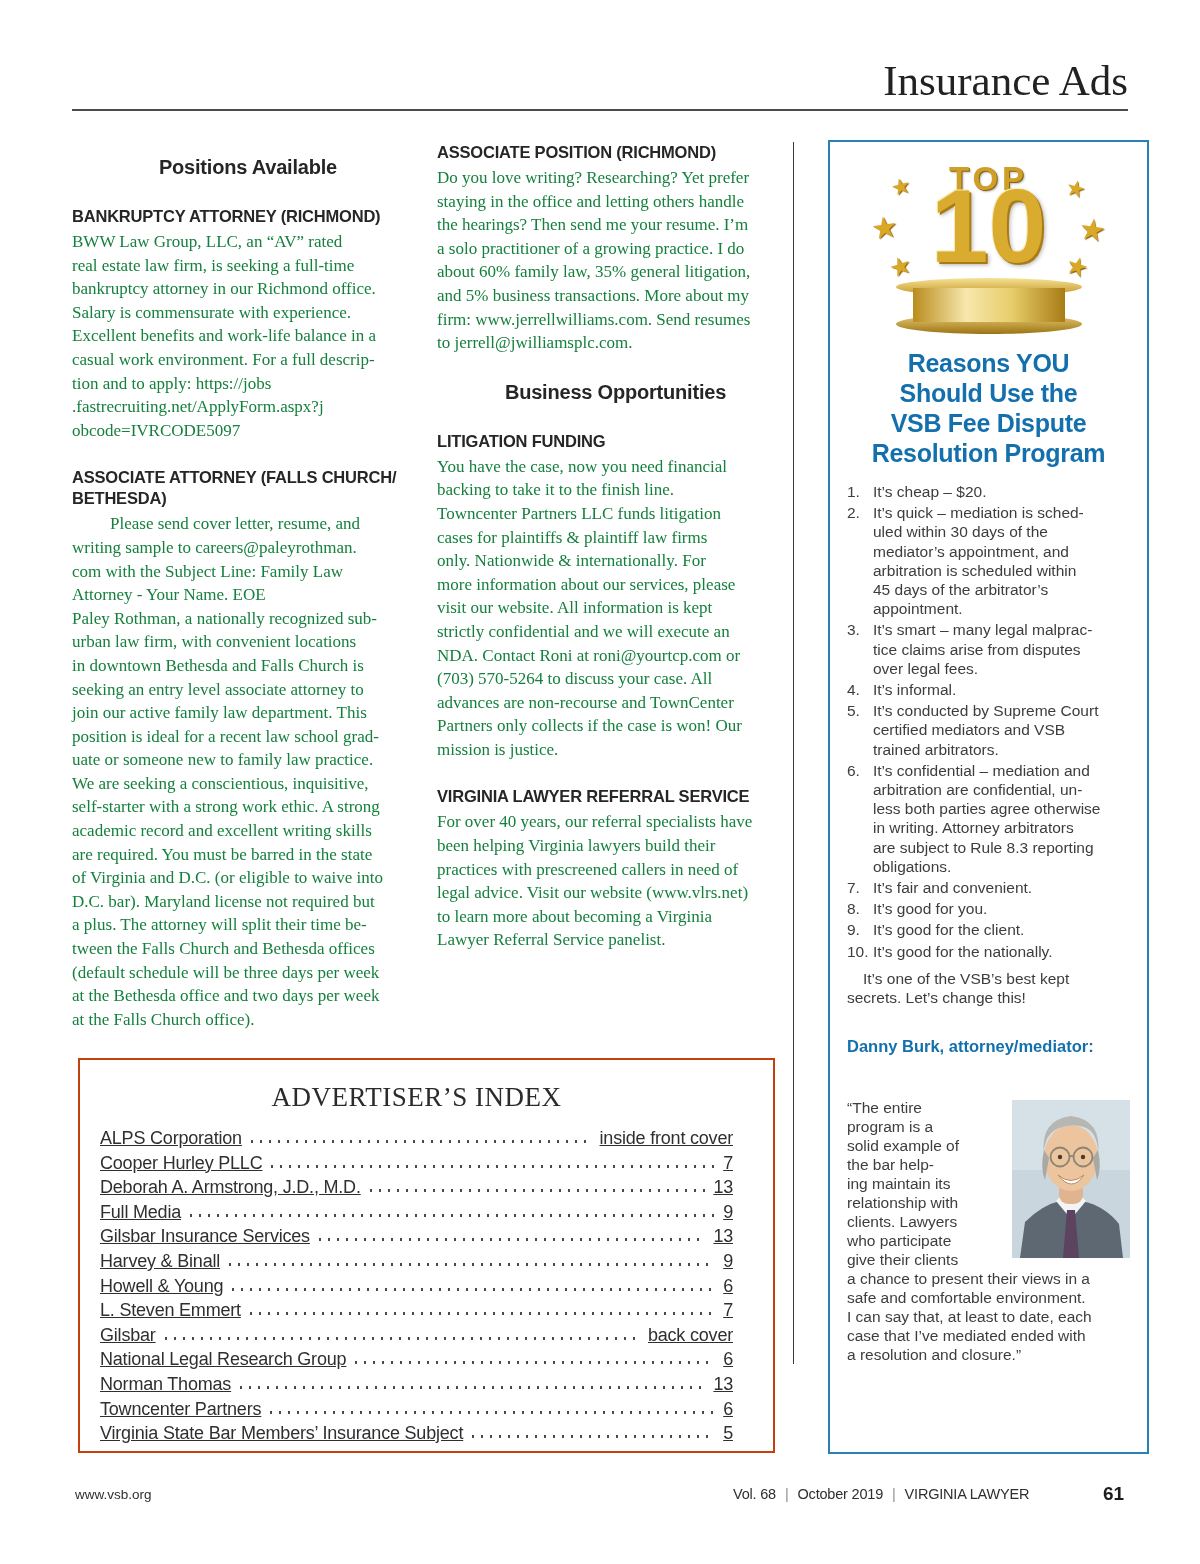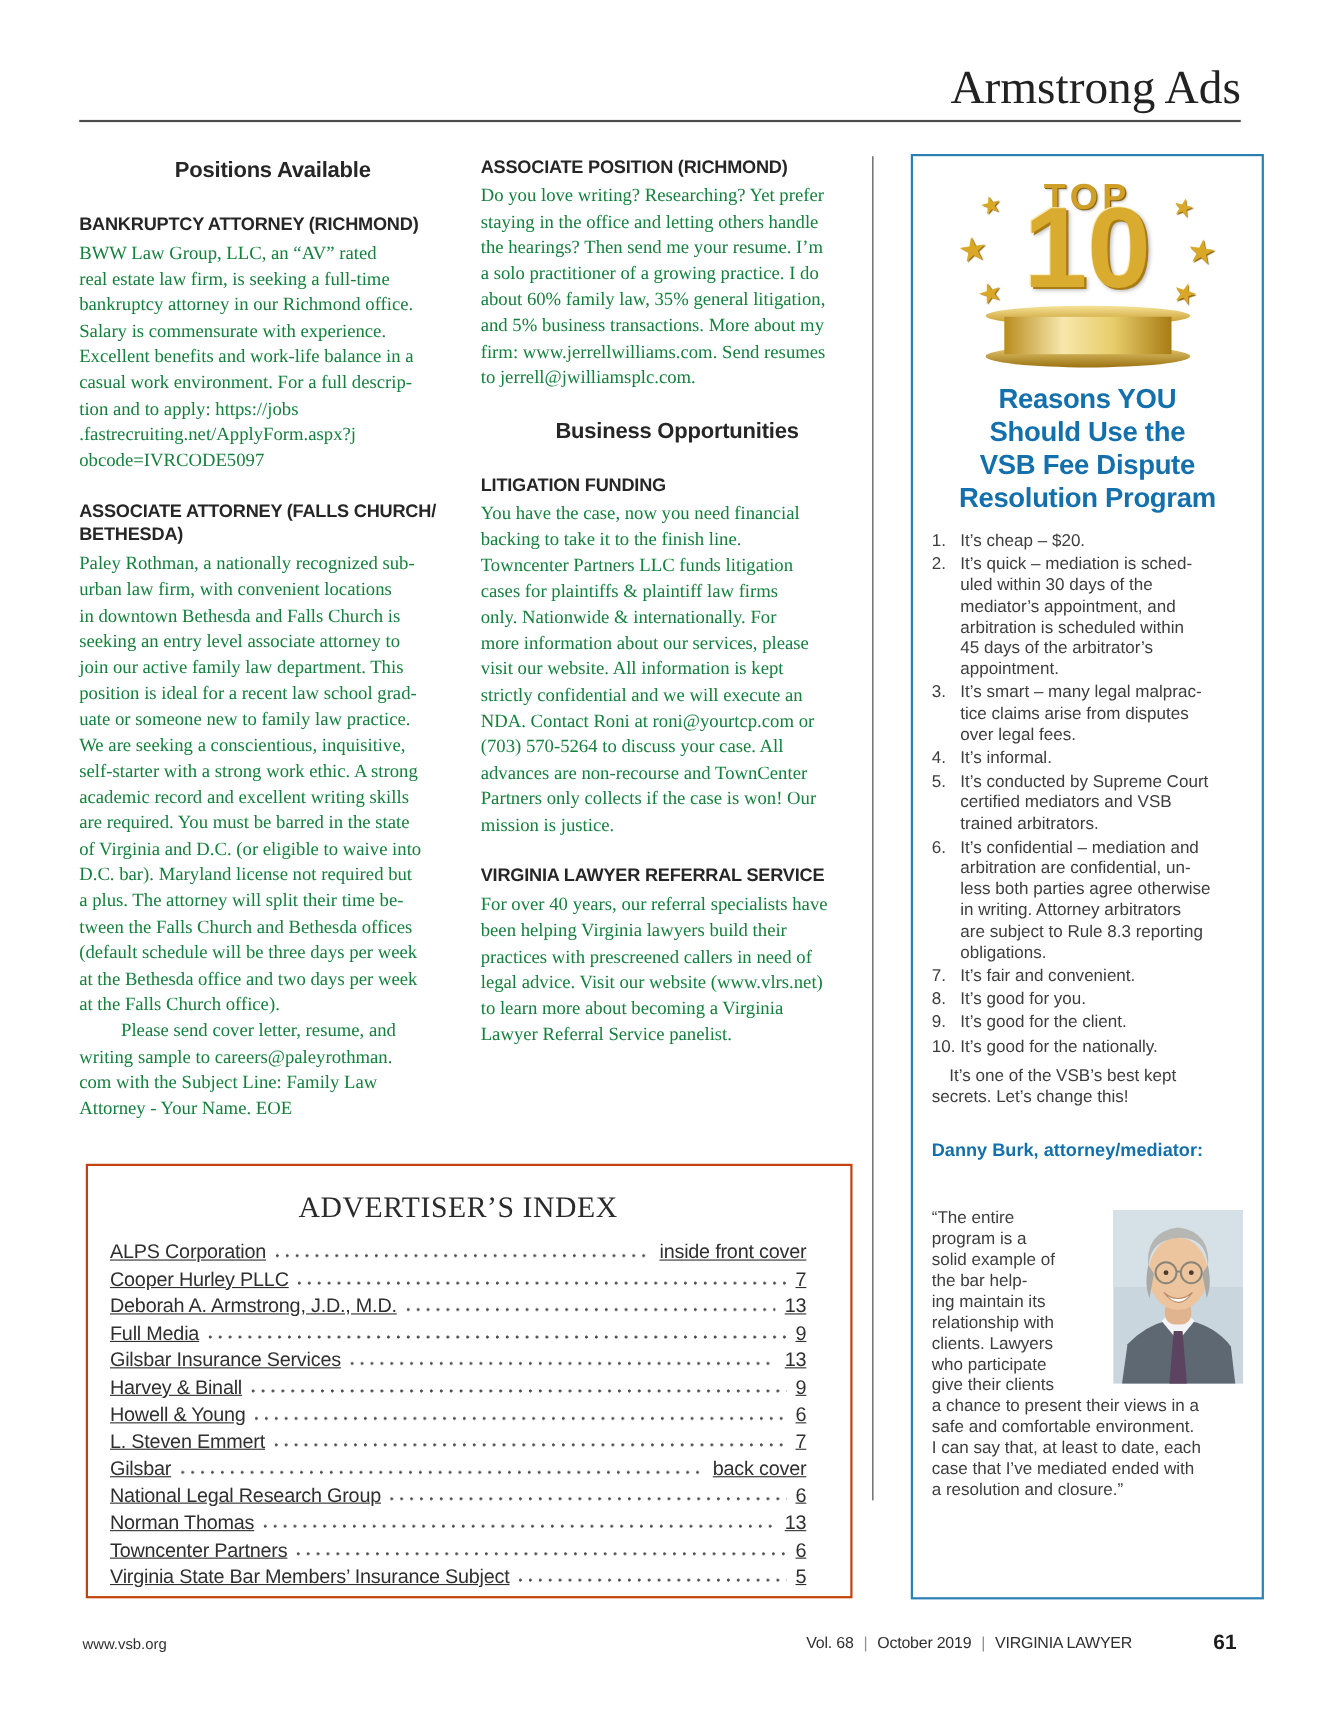--- a/index.html
+++ b/index.html
@@ -21,21 +21,21 @@
     position:absolute; top:109px; left:72px; width:1056px; height:2px;
     background:#4c4c4c;
   }
   
   .col { position:absolute; top:142px; }
   .col-left { left:72px; width:352px; }
   .col-mid  { left:437px; width:357px; }
   .section-title {
     font-family:"Liberation Sans","DejaVu Sans",sans-serif;
     font-weight:bold; font-size:20px; letter-spacing:-0.2px;
-    color:#262626; text-align:center; margin:2px 0 27px;
+    color:#262626; text-align:center; margin:14px 0 27px;
   }
   .col-mid .section-title { margin-top:26px; }
   .ad { margin-bottom:25px; }
   .ad-heading {
     font-family:"Liberation Sans","DejaVu Sans",sans-serif;
     font-weight:bold; font-size:16.5px; line-height:21px;
     letter-spacing:-0.2px; color:#262626;
     white-space:pre-line; margin-bottom:3px;
   }
   .ad-body {
@@ -140,62 +140,62 @@
   .footer-cite .sep { color:#8f8f8f; margin:0 9px; }
   .page-num {
     position:absolute; left:1103px; top:1483px;
     font-family:"Liberation Sans","DejaVu Sans",sans-serif;
     font-weight:bold; font-size:19px; color:#1d1d1d;
   }
 </style>
 </head>
 <body>
 
-<div class="masthead">Armstrong Ads</div>
+<div class="masthead">Insurance Ads</div>
 <div class="header-rule"></div>
 
 <div class="col col-left">
   <div class="section-title">Positions Available</div>
   <div class="ad">
     <div class="ad-heading">BANKRUPTCY ATTORNEY (RICHMOND)</div>
     <div class="ad-body">BWW Law Group, LLC, an “AV” rated
 real estate law firm, is seeking a full-time
 bankruptcy attorney in our Richmond office.
 Salary is commensurate with experience.
 Excellent benefits and work-life balance in a
 casual work environment. For a full descrip-
 tion and to apply: https://jobs
 .fastrecruiting.net/ApplyForm.aspx?j
 obcode=IVRCODE5097</div>
   </div>
   <div class="ad">
     <div class="ad-heading">ASSOCIATE ATTORNEY (FALLS CHURCH/
 BETHESDA)</div>
+    <div class="ad-body indent-first">Please send cover letter, resume, and
+writing sample to careers@paleyrothman.
+com with the Subject Line: Family Law
+Attorney - Your Name. EOE</div>
     <div class="ad-body">Paley Rothman, a nationally recognized sub-
 urban law firm, with convenient locations
 in downtown Bethesda and Falls Church is
 seeking an entry level associate attorney to
 join our active family law department. This
 position is ideal for a recent law school grad-
 uate or someone new to family law practice.
 We are seeking a conscientious, inquisitive,
 self-starter with a strong work ethic. A strong
 academic record and excellent writing skills
 are required. You must be barred in the state
 of Virginia and D.C. (or eligible to waive into
 D.C. bar). Maryland license not required but
 a plus. The attorney will split their time be-
 tween the Falls Church and Bethesda offices
 (default schedule will be three days per week
 at the Bethesda office and two days per week
 at the Falls Church office).</div>
-    <div class="ad-body indent-first">Please send cover letter, resume, and
-writing sample to careers@paleyrothman.
-com with the Subject Line: Family Law
-Attorney - Your Name. EOE</div>
   </div>
 </div>
 
 <div class="col col-mid">
   <div class="ad">
     <div class="ad-heading">ASSOCIATE POSITION (RICHMOND)</div>
     <div class="ad-body">Do you love writing? Researching? Yet prefer
 staying in the office and letting others handle
 the hearings? Then send me your resume. I’m
 a solo practitioner of a growing practice. I do

